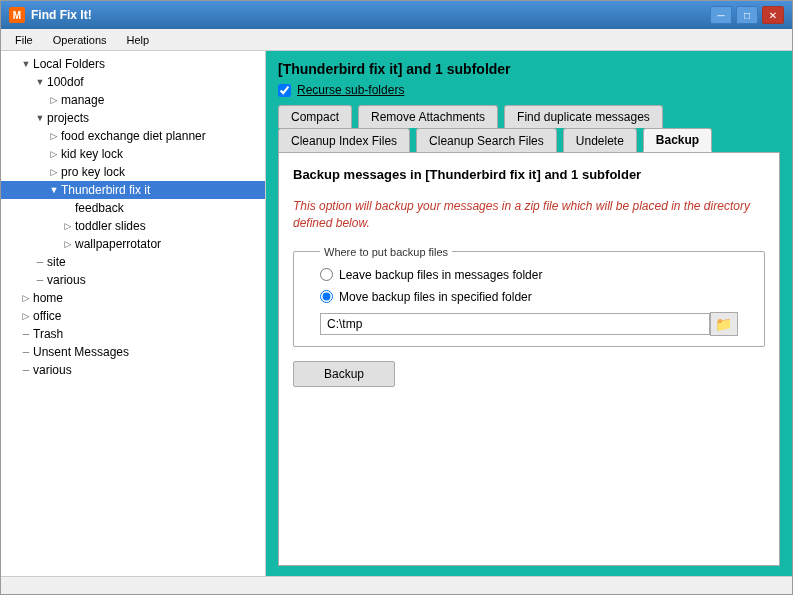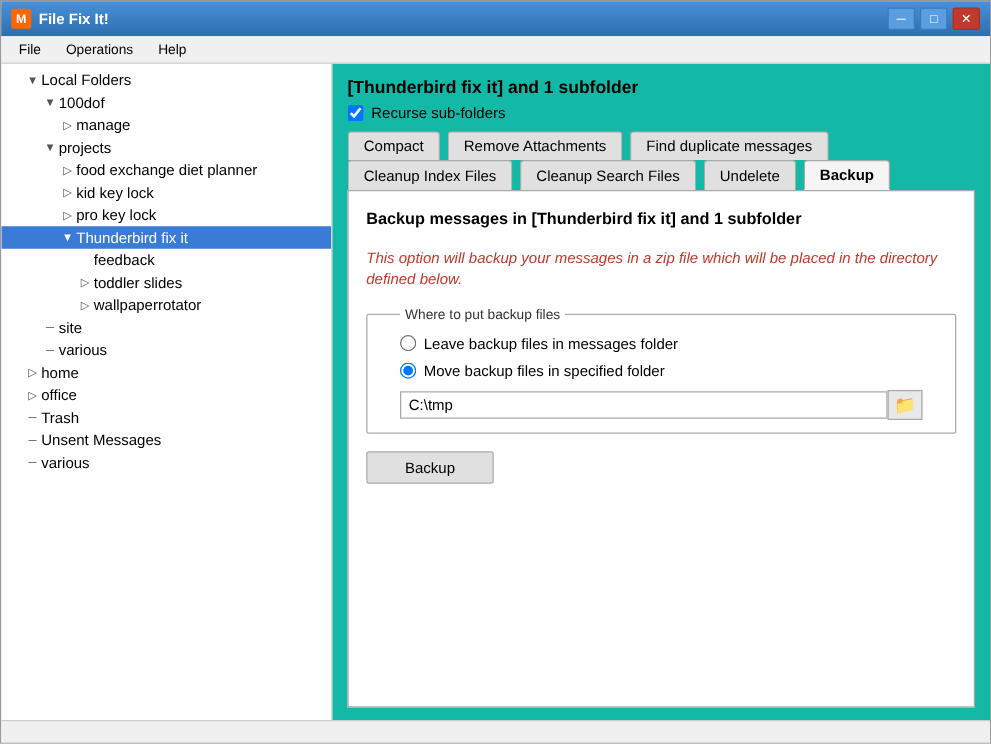--- a/index.html
+++ b/index.html
@@ -130,20 +130,21 @@
     .panel-title {
       font-size: 14px;
       font-weight: bold;
       color: #000;
       margin-bottom: 6px;
     }
     .checkbox-row {
       display: flex;
       align-items: center;
       margin-bottom: 8px;
+      text-decoration: underline;
     }
     .checkbox-row input[type=checkbox] {
       margin-right: 6px;
     }
     .tabs-row1, .tabs-row2 {
       display: flex;
       gap: 4px;
       margin-bottom: 0;
     }
     .tab-btn {
@@ -245,21 +246,21 @@
       justify-content: flex-end;
     }
   </style>
 </head>
 <body>
 
 <div class="window">
 
   <div class="title-bar">
     <div class="title-bar-icon">M</div>
-    <span class="title-bar-title">File Fix It!</span>
+    <span class="title-bar-title">Find Fix It!</span>
     <div class="title-bar-controls">
       <div class="title-bar-btn">─</div>
       <div class="title-bar-btn">□</div>
       <div class="title-bar-btn close">✕</div>
     </div>
   </div>
 
   <div class="menu-bar">
     <div class="menu-item">File</div>
     <div class="menu-item">Operations</div>

